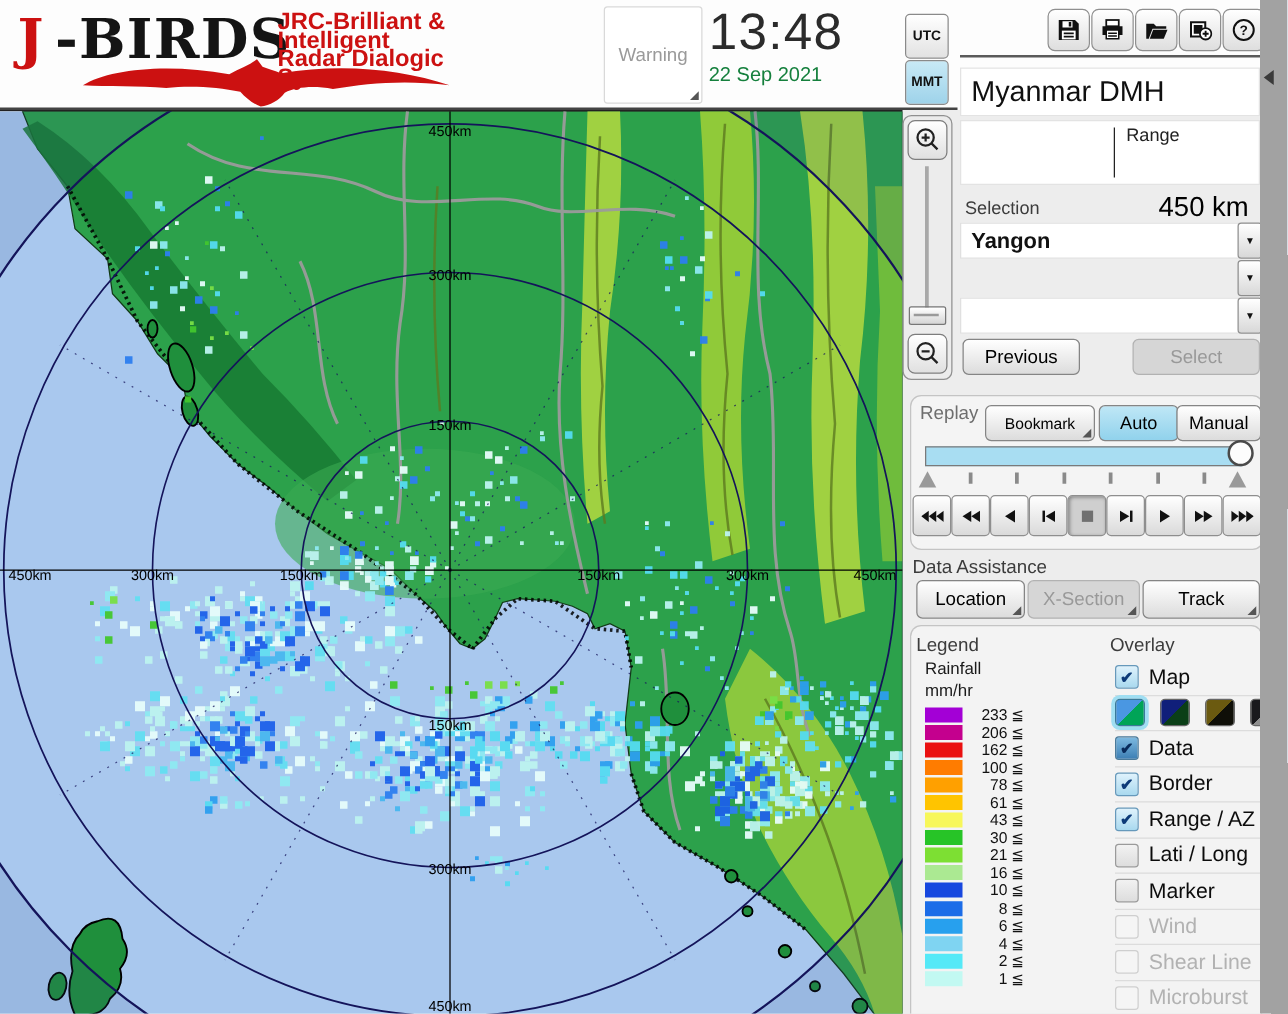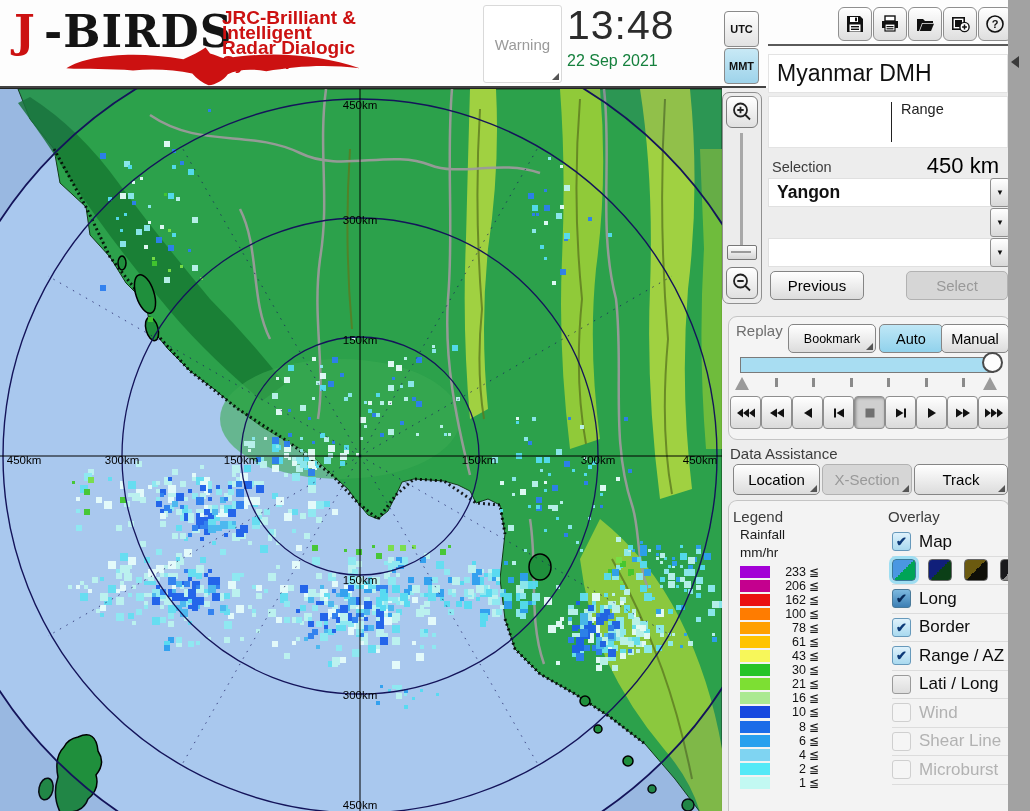--- a/index.html
+++ b/index.html
@@ -1695,34 +1695,38 @@
         <span class="olabel">Map</span>
       </div>
       <div class="orow">
         <span class="mstyle sel" style="background: linear-gradient(135deg, rgb(74, 151, 226) 50%, rgb(0, 164, 87) 50%);"></span>
         <span class="mstyle" style="background: linear-gradient(135deg, rgb(16, 31, 122) 50%, rgb(11, 63, 23) 50%);"></span>
         <span class="mstyle" style="background: linear-gradient(135deg, rgb(107, 90, 16) 50%, rgb(15, 15, 8) 50%);"></span>
         <span class="mstyle" style="background: linear-gradient(135deg, rgb(25, 25, 28) 50%, rgb(142, 142, 142) 50%);"></span>
       </div>
       <div class="orow">
         <span class="cb checked-dark">✔</span>
-        <span class="olabel">Long</span>
+        <span class="olabel">Data</span>
       </div>
       <div class="orow">
         <span class="cb checked">✔</span>
         <span class="olabel">Border</span>
       </div>
       <div class="orow">
         <span class="cb checked">✔</span>
         <span class="olabel">Range / AZ</span>
       </div>
       <div class="orow">
         <span class="cb unchecked"></span>
         <span class="olabel">Lati / Long</span>
       </div>
+      <div class="orow">
+        <span class="cb unchecked"></span>
+        <span class="olabel">Marker</span>
+      </div>
       <div class="orow dis">
         <span class="cb disabled"></span>
         <span class="olabel">Wind</span>
       </div>
       <div class="orow dis">
         <span class="cb disabled"></span>
         <span class="olabel">Shear Line</span>
       </div>
       <div class="orow dis">
         <span class="cb disabled"></span>

